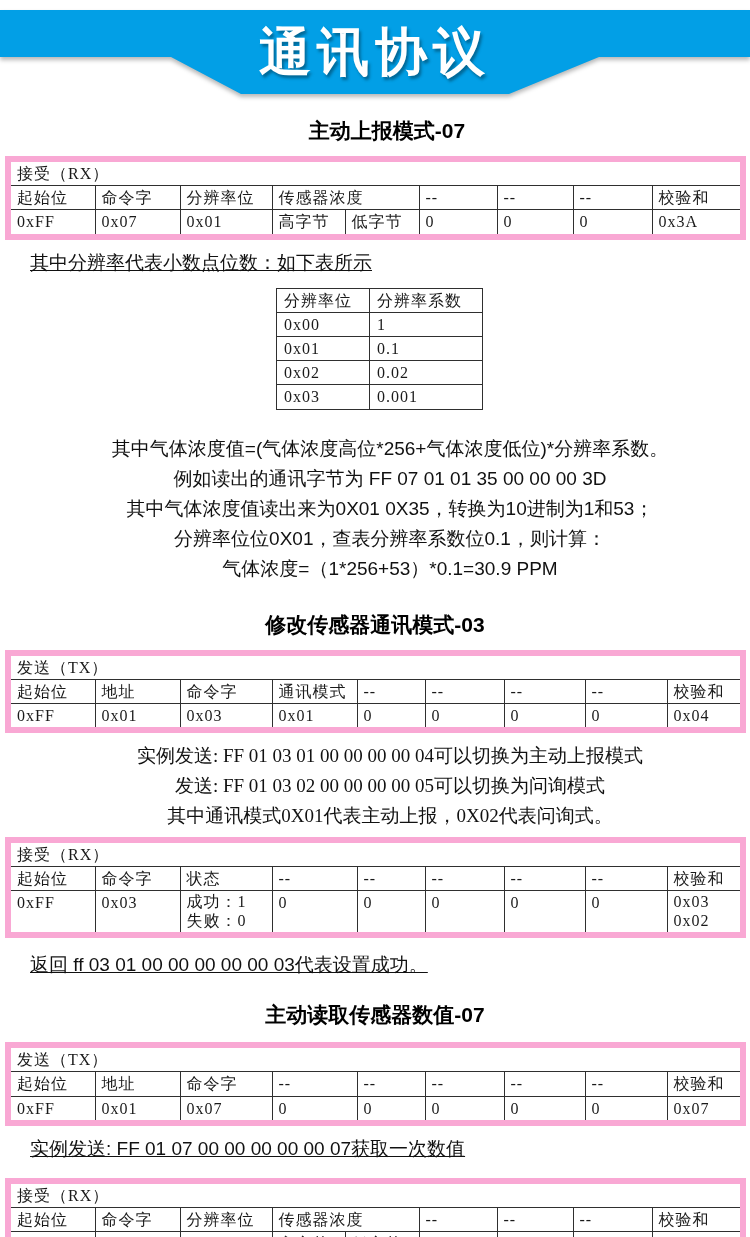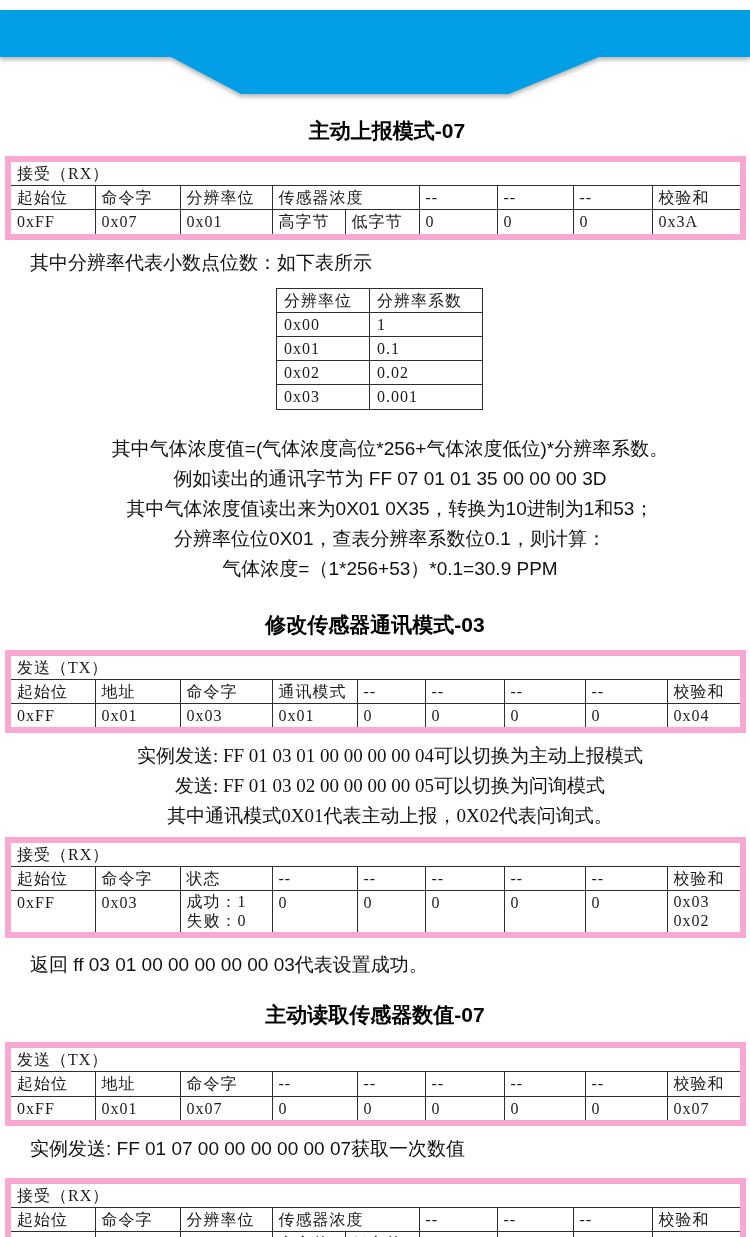--- a/index.html
+++ b/index.html
@@ -49,33 +49,34 @@
     font-family:"Liberation Serif","DejaVu Serif",serif;
     font-size:16px; color:#1a1a1a; letter-spacing:1px;
     vertical-align:middle; line-height:1.2; white-space:nowrap; overflow:hidden;
   }
 
   
   .para { margin-left:30px; font-size:19px; color:#111; font-weight:500; }
   .para .line { line-height:30px; white-space:nowrap;text-align:center; }
   .calc-para  { margin-top:24px; }
   .mode-para  { margin-top:8px;font-family:Liberation Serif, serif; }
-  .single-line { margin-left:30px; font-size:19px; color:#111; font-weight:500; line-height:30px; white-space:nowrap; }
+  .single-line { margin-left:30px; font-size:19px; color:#111; font-weight:500; line-height:30px; white-space:nowrap;text-decoration:underline; }
   .note-line   { margin-top:8px; }
   .return-line { margin-top:12px; }
   .read-line   { margin-top:8px; }
   .read-para   { margin-top:10px; }
 </style>
 </head>
 <body>
 
 <div class="page">
 
   <div class="banner-wrap">
     <div class="banner-shape"></div>
+    <div class="banner-title">通讯协议</div>
   </div>
 
   <h2 class="section-title st1">主动上报模式-07</h2>
 
   <table class="proto">
     <colgroup>
       <col style="width:87px">
         <col style="width:85px">
         <col style="width:92px">
       <col style="width:73px">

